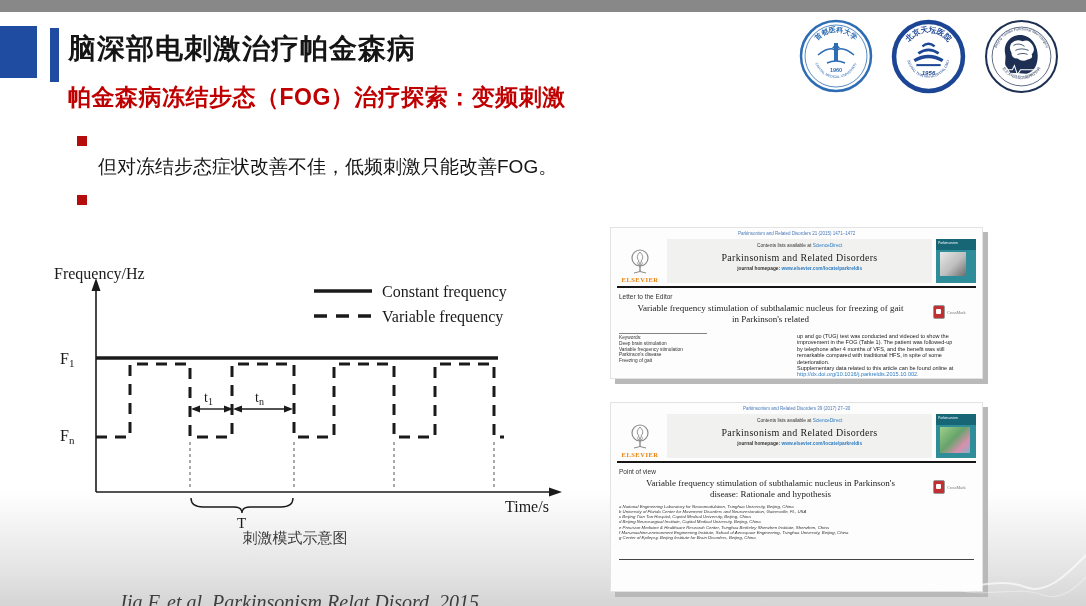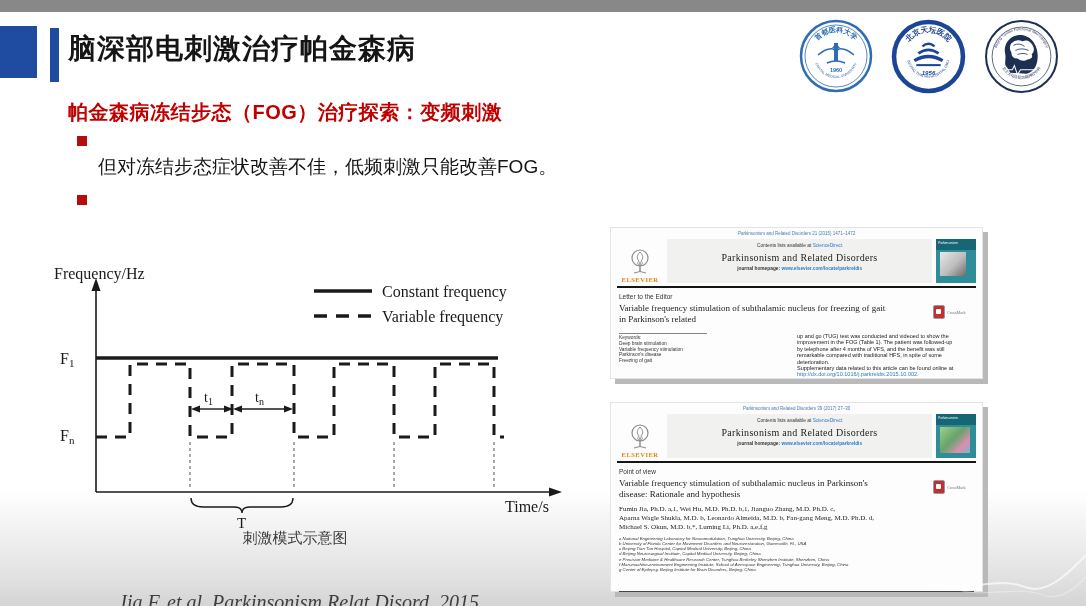--- a/index.html
+++ b/index.html
@@ -3,21 +3,21 @@
 <meta charset="utf-8">
 <style>
   html,body{margin:0;padding:0;background:#888;}
   .stage{position:relative;width:1086px;height:606px;overflow:hidden;margin:12px auto;
          background:linear-gradient(180deg,#ffffff 0%,#ffffff 79%,#e2e2e2 93%,#cfcfcf 100%);
          font-family:"Liberation Sans","DejaVu Sans",sans-serif;}
   
   .accent-square{position:absolute;left:0;top:14px;width:37px;height:52px;background:#1f4ca0;}
   .accent-bar{position:absolute;left:50px;top:16px;width:9px;height:54px;background:#1f4ca0;}
   .slide-title{position:absolute;left:68px;top:18px;font-size:28px;font-weight:bold;color:#151515;letter-spacing:1px;}
-  .slide-subtitle{position:absolute;left:68px;top:87px;font-size:20px;font-weight:bold;color:#c00000;letter-spacing:0.5px;}
+  .slide-subtitle{position:absolute;left:68px;top:70px;font-size:23px;font-weight:bold;color:#c00000;letter-spacing:0.5px;}
   .logo{position:absolute;top:7px;}
   
   .bullet-sq{position:absolute;width:10px;height:10px;background:#b50d0d;}
   .bullet-text{position:absolute;left:98px;font-size:19px;line-height:27px;color:#141414;width:800px;}
   .red-run{color:#c00000;font-weight:bold;}
   
   .diagram{position:absolute;left:52px;top:248px;}
   
   .paper{position:absolute;left:610px;width:373px;background:#fdfdfd;border:1px solid #e3e3e3;
          box-shadow:5px 5px 0 #b9b9b9;box-sizing:border-box;}
@@ -33,21 +33,21 @@
   .bluelink{color:#2e7cc3;}
   .jcover{width:40px;position:relative;background:#2f8d99;overflow:hidden;}
   .jcover .band{position:absolute;left:0;top:0;width:100%;height:11px;background:#176676;}
   .jcover .ct{position:absolute;left:2px;top:2px;font-size:6px;transform:scale(0.55);transform-origin:0 0;
               color:#fff;font-style:italic;white-space:nowrap;}
   .jcover .photo1{position:absolute;left:4px;top:13px;width:26px;height:24px;background:linear-gradient(135deg,#e8e8e8 0%,#bdbdbd 55%,#6c6c6c 100%);}
   .jcover .photo2{position:absolute;left:4px;top:13px;width:30px;height:26px;background:linear-gradient(135deg,#9fd08a 0%,#67a36b 45%,#d98fae 75%,#7fb4c9 100%);}
   .jrule{height:2px;background:#151515;margin:3px 6px 0 6px;}
   .jsection{margin:5px 0 0 8px;font-size:6.5px;color:#333;}
   .jart{position:relative;margin:3px 8px 0 8px;font-family:"Liberation Serif",serif;font-size:9px;
-        line-height:11px;color:#1a1a1a;padding-right:52px;}
+        line-height:11px;color:#1a1a1a;padding-right:52px;text-align:center;}
   .crossmark{position:absolute;right:0;top:2px;display:flex;align-items:center;}
   .cm-badge{width:10px;height:12px;background:#c22f33;border-radius:2px;border:1px solid #999;position:relative;}
   .cm-badge:after{content:"";position:absolute;left:2px;top:3px;width:5px;height:5px;background:#fff;border-radius:1px;}
   .cm-label{font-size:6px;transform:scale(0.7);transform-origin:0 50%;color:#777;margin-left:2px;}
   .jcols{display:flex;margin:8px 8px 0 8px;}
   .jkw{width:178px;color:#333;}
   .jkw-inner{width:125%;transform:scale(0.8);transform-origin:0 0;font-size:6px;line-height:7px;}
   .jkw-rule{width:110px;border-top:1px solid #666;margin-bottom:2px;}
   .jbody{width:173px;color:#222;}
   .jbody-inner{width:118%;transform:scale(0.85);transform-origin:0 0;font-size:6.5px;line-height:7.4px;text-align:justify;}
@@ -250,25 +250,20 @@
     <div class="jrule"></div>
     <div class="jsection">Point of view</div>
     <div class="jart">
       <span>Variable frequency stimulation of subthalamic nucleus in Parkinson's</span><br>
       <span>disease: Rationale and hypothesis</span>
       <span class="crossmark">
           <span class="cm-badge"></span>
           <span class="cm-label">CrossMark</span>
         </span>
     </div>
-    <div class="jauthors">
-      <div>Fumin Jia, Ph.D. a,1, Wei Hu, M.D. Ph.D. b,1, Jianguo Zhang, M.D. Ph.D. c,</div>
-      <div>Aparna Wagle Shukla, M.D. b, Leonardo Almeida, M.D. b, Fan-gang Meng, M.D. Ph.D. d,</div>
-      <div>Michael S. Okun, M.D. b,*, Luming Li, Ph.D. a,e,f,g</div>
-    </div>
     <div class="jaffil">
       <div class="jaffil-inner">
         <div>a National Engineering Laboratory for Neuromodulation, Tsinghua University, Beijing, China</div>
         <div>b University of Florida Center for Movement Disorders and Neurorestoration, Gainesville, FL, USA</div>
         <div>c Beijing Tian Tan Hospital, Capital Medical University, Beijing, China</div>
         <div>d Beijing Neurosurgical Institute, Capital Medical University, Beijing, China</div>
         <div>e Precision Medicine &amp; Healthcare Research Center, Tsinghua Berkeley Shenzhen Institute, Shenzhen, China</div>
         <div>f Man-machine-environment Engineering Institute, School of Aerospace Engineering, Tsinghua University, Beijing, China</div>
         <div>g Center of Epilepsy, Beijing Institute for Brain Disorders, Beijing, China</div>
       </div>

